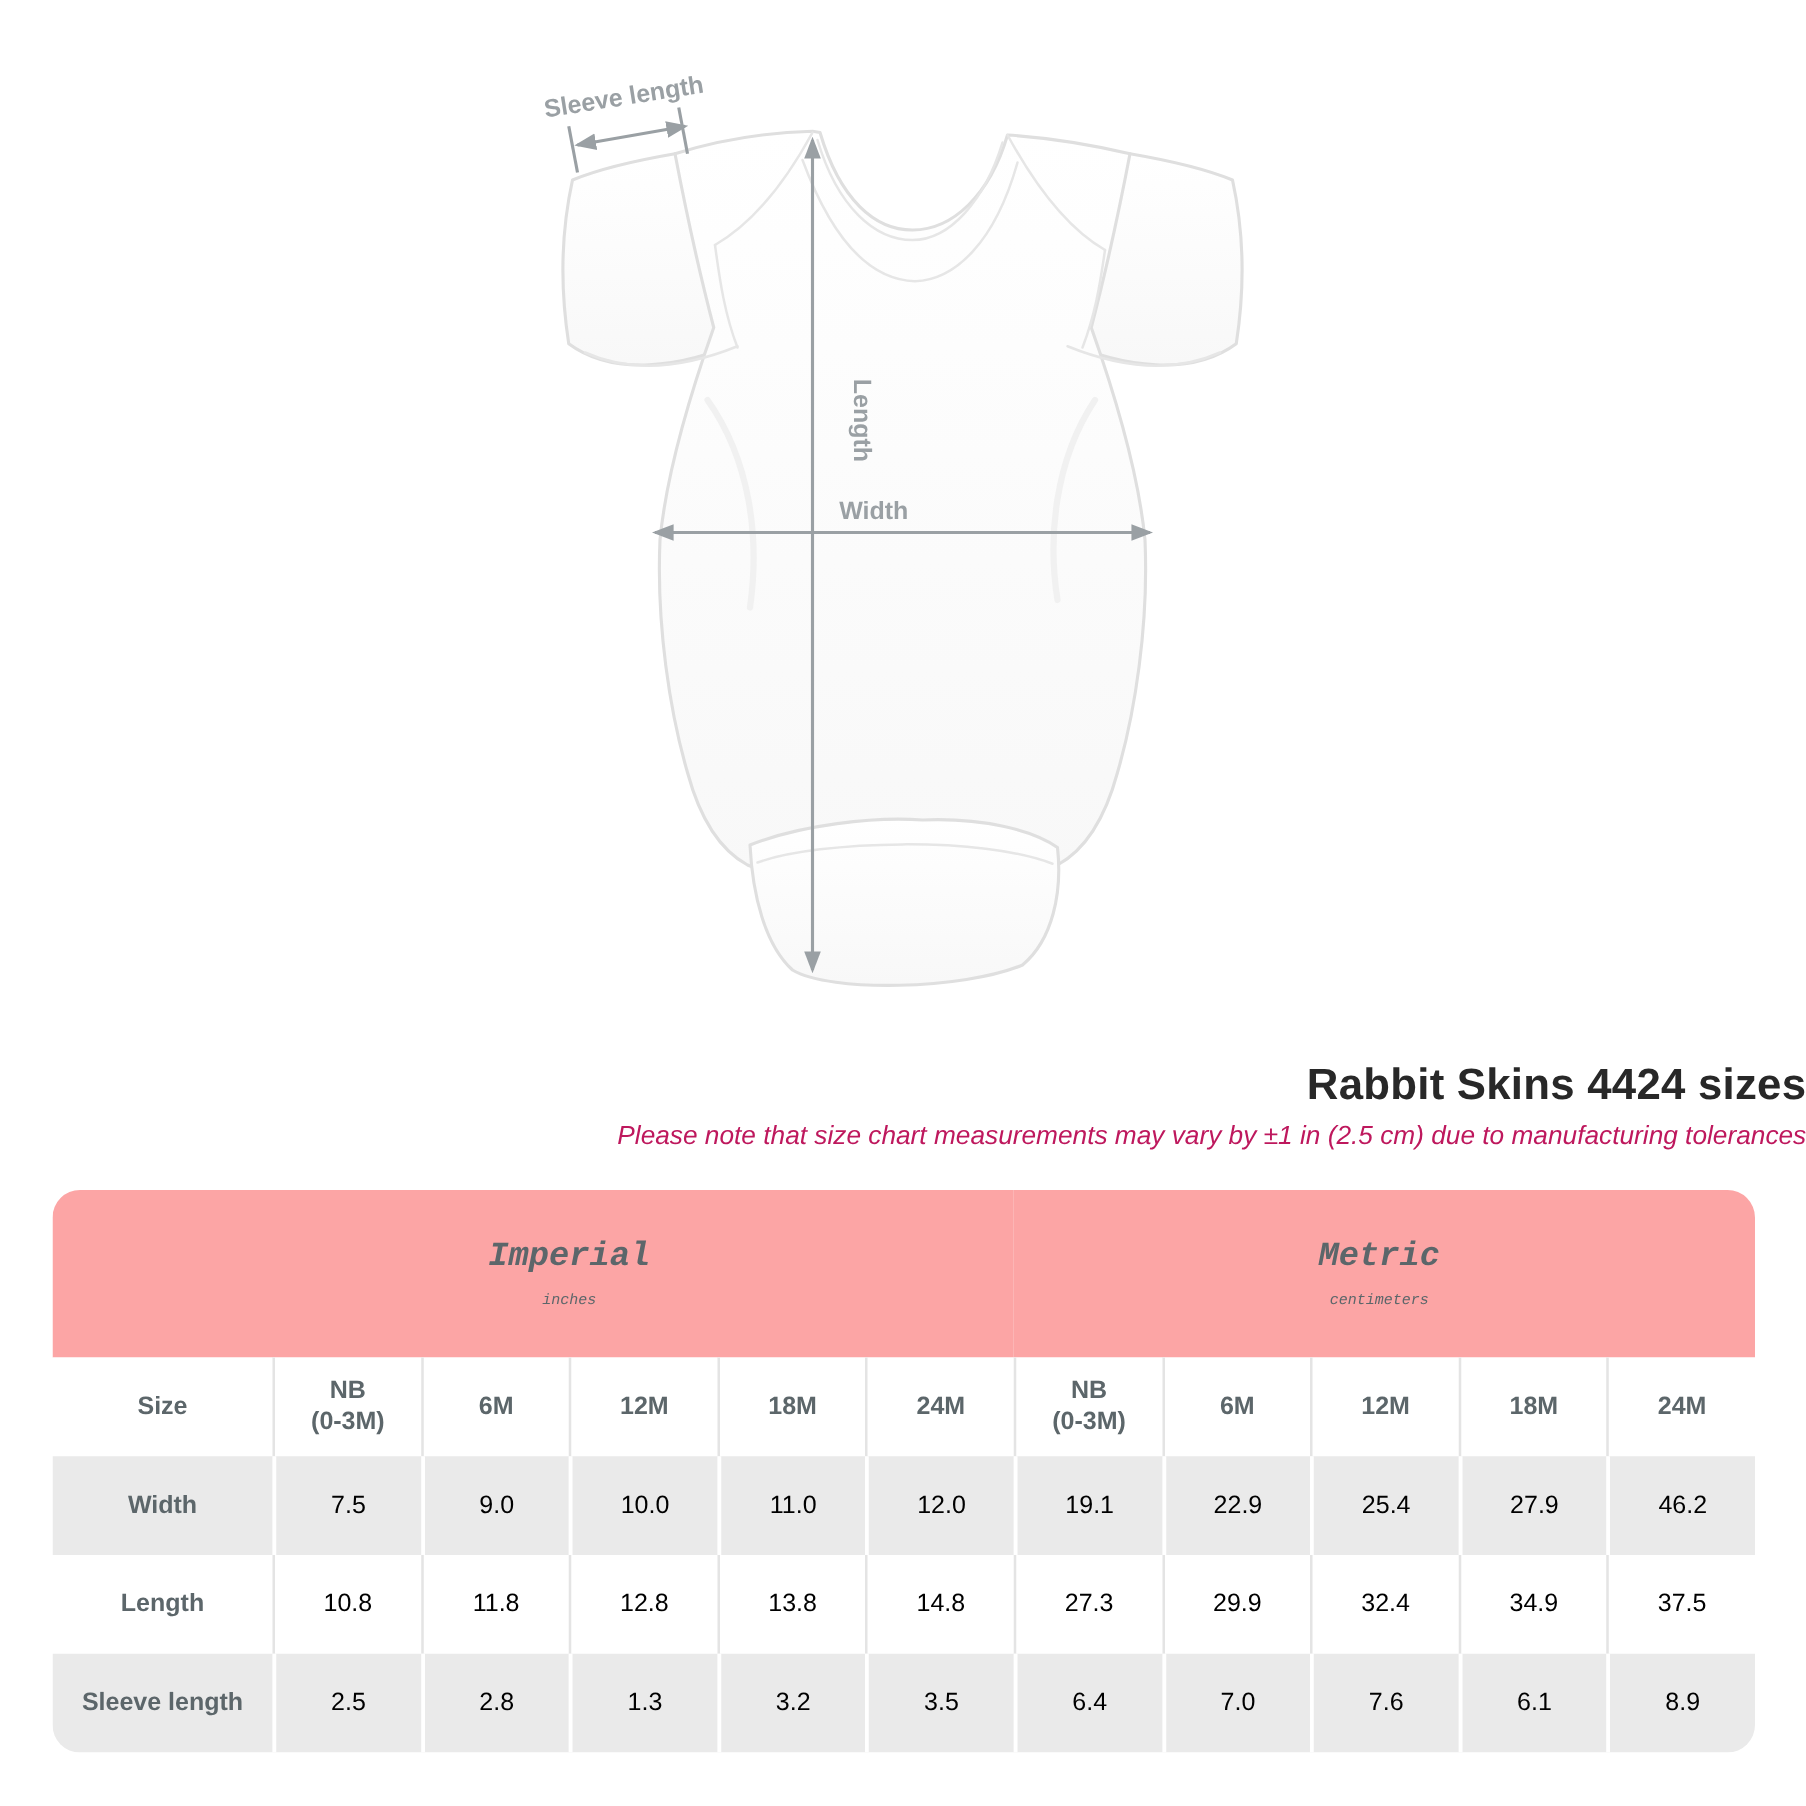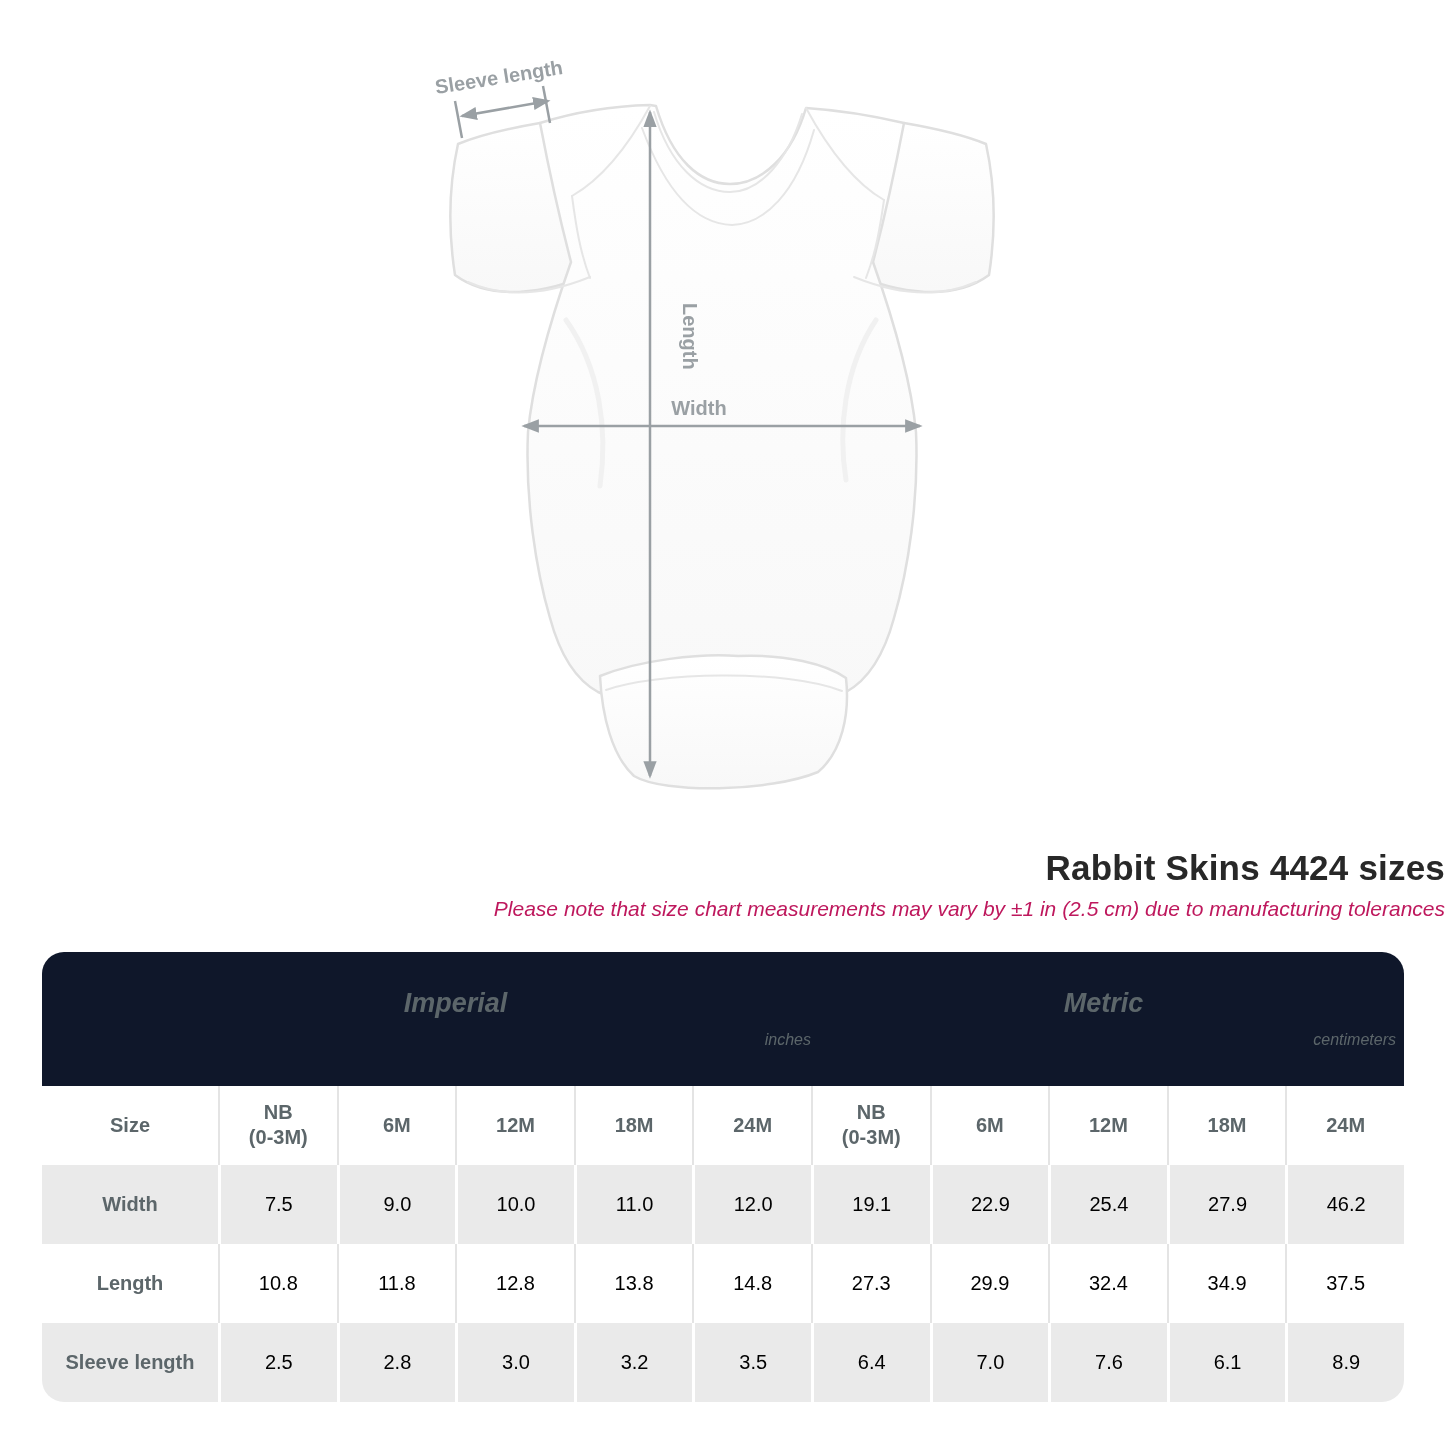--- a/index.html
+++ b/index.html
@@ -14,25 +14,25 @@
   .chart-subtitle { margin-top:9px; font-size:21px; font-style:italic; color:#be185d; }
 
   .table-wrap {
     position:absolute; left:42px; top:952px; width:1362px; height:450px;
     border-radius:22px; overflow:hidden; background:#ffffff;
   }
   table.size-table { width:100%; height:100%; border-collapse:separate; border-spacing:0; table-layout:fixed; }
   col.label-col { width:176px; }
 
   tr.band-row { height:110px; }
-  tr.band-row th { background:#0f172a; vertical-align:middle; font-weight:normal; }
+  tr.band-row th { background:#fca5a5; vertical-align:middle; font-weight:normal;font-family:Liberation Mono, monospace; }
   .band-imperial { padding-left:58px; }
   .band-metric  { padding-right:8px; }
   .band-title { font-size:27px; font-weight:bold; font-style:italic; color:#5c666a; }
-  .band-sub   { margin-top:12px; font-size:16px; font-style:italic; color:#5c666a;text-align:right; }
+  .band-sub   { margin-top:12px; font-size:12px; font-style:italic; color:#5c666a; }
 
   tr.data-row { height:65px; }
   th.row-label, th.col-head {
     font-size:20px; font-weight:bold; color:#5c666a; vertical-align:middle; text-align:center;
   }
   th.col-head { white-space:pre-line; line-height:1.25; }
   td.val { font-size:20px; color:#000000; text-align:center; vertical-align:middle; }
 
   tr.row-white { background:#ffffff; }
   tr.row-white td, tr.row-white th { border-left:2px solid #e4e4e4; }
@@ -194,21 +194,21 @@
           <td class="val">29.9</td>
           <td class="val">32.4</td>
           <td class="val">34.9</td>
           <td class="val">37.5</td>
         </tr>
 
         <tr class="data-row row-gray">
           <th class="row-label">Sleeve length</th>
           <td class="val">2.5</td>
           <td class="val">2.8</td>
-          <td class="val">3.0</td>
+          <td class="val">1.3</td>
           <td class="val">3.2</td>
           <td class="val">3.5</td>
           <td class="val">6.4</td>
           <td class="val">7.0</td>
           <td class="val">7.6</td>
           <td class="val">6.1</td>
           <td class="val">8.9</td>
         </tr>
       </tbody>
     </table>

